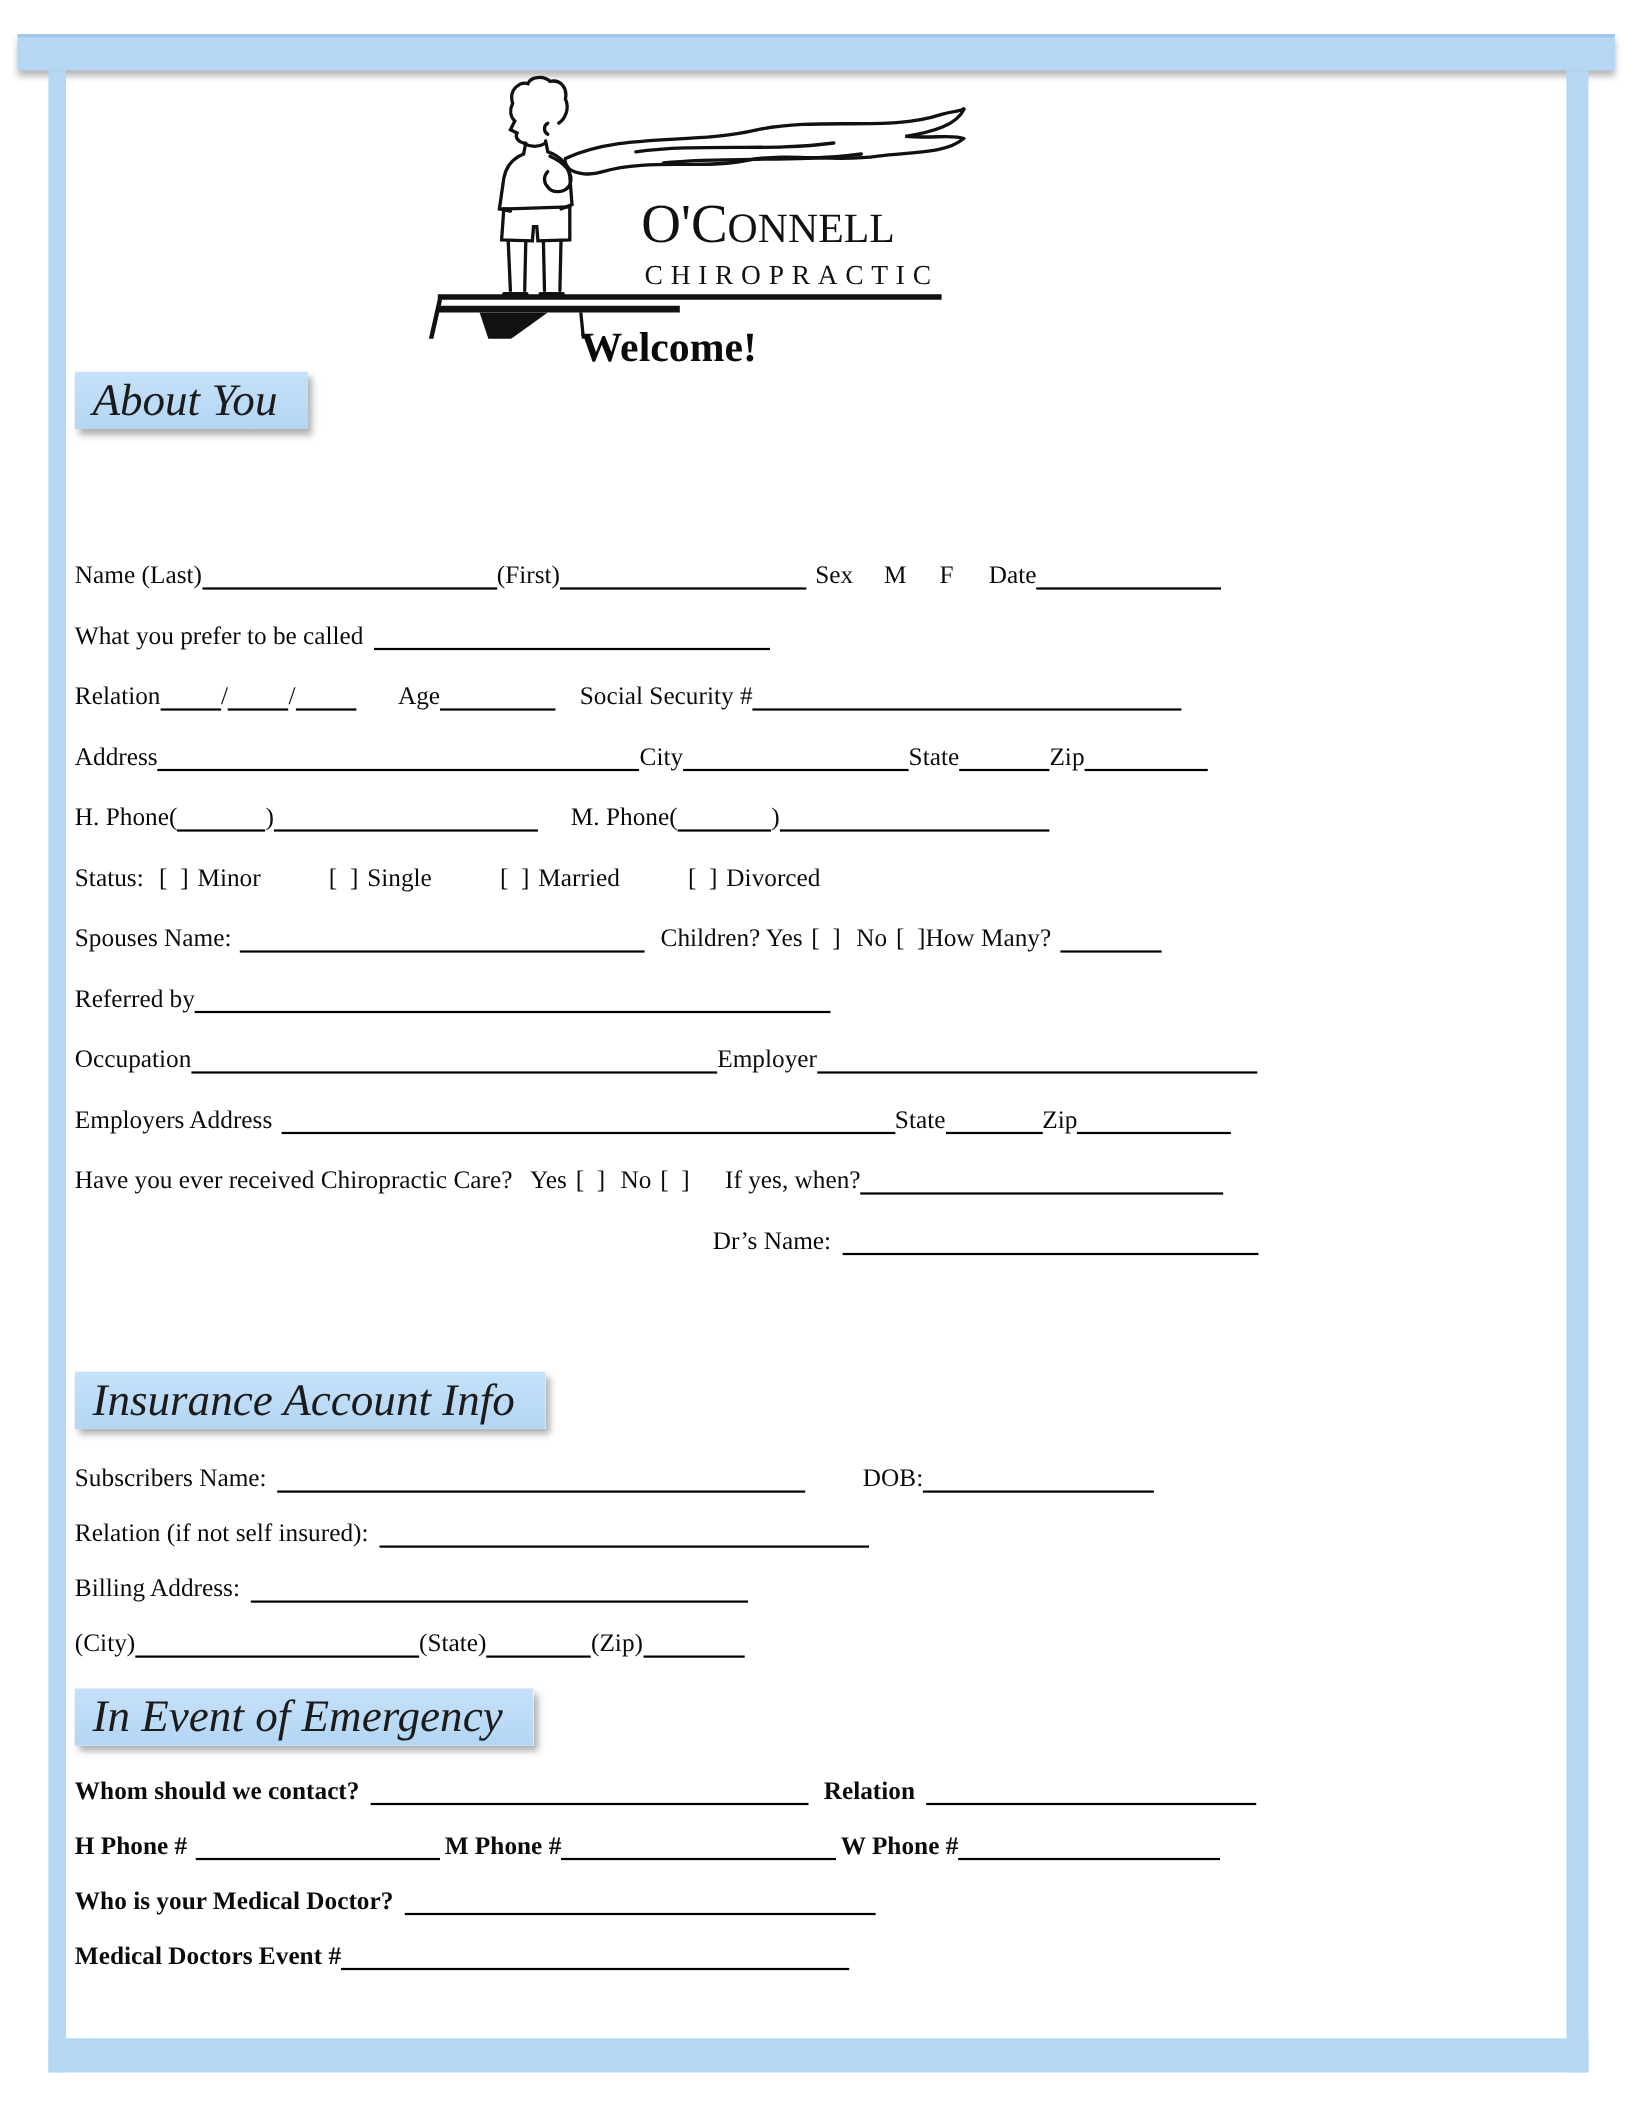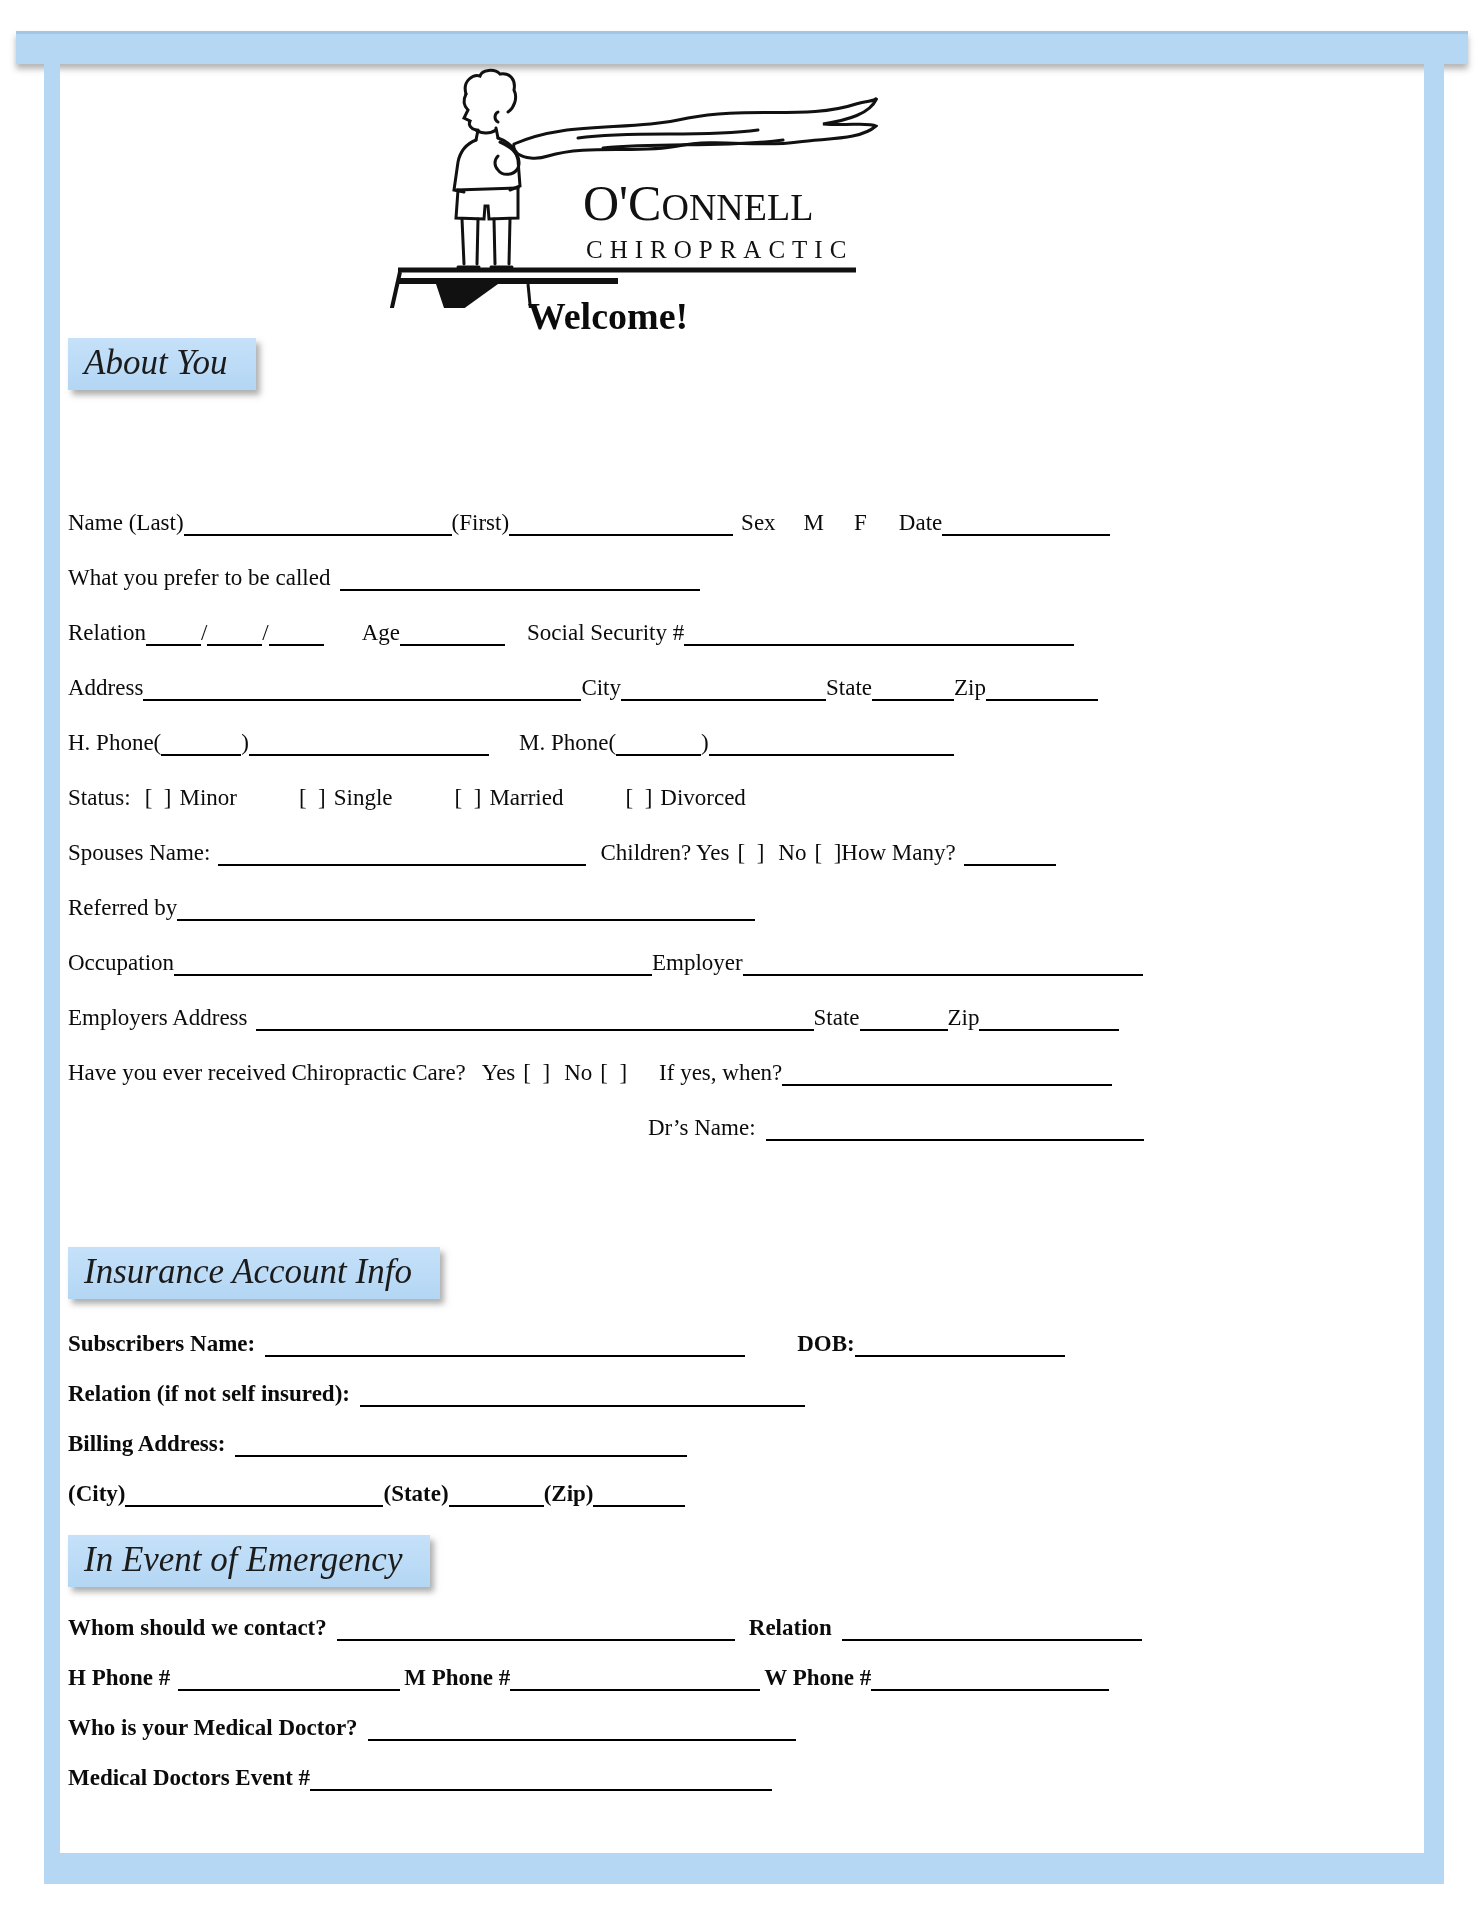--- a/index.html
+++ b/index.html
@@ -15,27 +15,27 @@
   #frame-right { right:40px; width:20px; top:64px; bottom:36px; }
   #frame-bottom{ left:44px; right:40px; bottom:36px; height:31px; }
 
   .content { position:absolute; left:68px; top:64px; width:1080px; }
 
   .logo-wrap { display:flex; justify-content:center; margin-top:4px; margin-left:40px; }
   .welcome { text-align:center; font-weight:bold; font-size:38px; line-height:44px; margin-top:-14px; }
 
   .sec-title {
     display:inline-block; background:linear-gradient(#c6e1f9,#b3d6f4);
-    padding:7px 28px 9px 16px; font-style:italic; font-size:35px; line-height:36px;
+    padding:7px 28px 9px 16px; font-style:italic; font-size:41px; line-height:36px;
     color:#1b1b1b; box-shadow:4px 5px 6px rgba(110,110,110,.55);
   }
   .rows { white-space:nowrap; }
   .row { white-space:nowrap; font-size:23px; line-height:30px; margin-bottom:25px; }
   .rows-about { margin-top:118px; }
-  .rows-ins .row { margin-bottom:20px;font-weight:bold; }
+  .rows-ins .row { margin-bottom:20px; }
   .rows-em  .row { margin-bottom:20px; }
   .sec-ins { margin-top:104px; }
   .sec-em  { margin-top:26px; }
   .rows-ins { margin-top:30px; }
   .rows-em  { margin-top:26px;font-weight:bold; }
 
   .b { display:inline-block; border-bottom:2px solid #000; height:8px; margin-bottom:-6px; }
   .ck { white-space:pre; }
   svg text { font-family:"Liberation Serif", serif; fill:#111; }
 </style>

